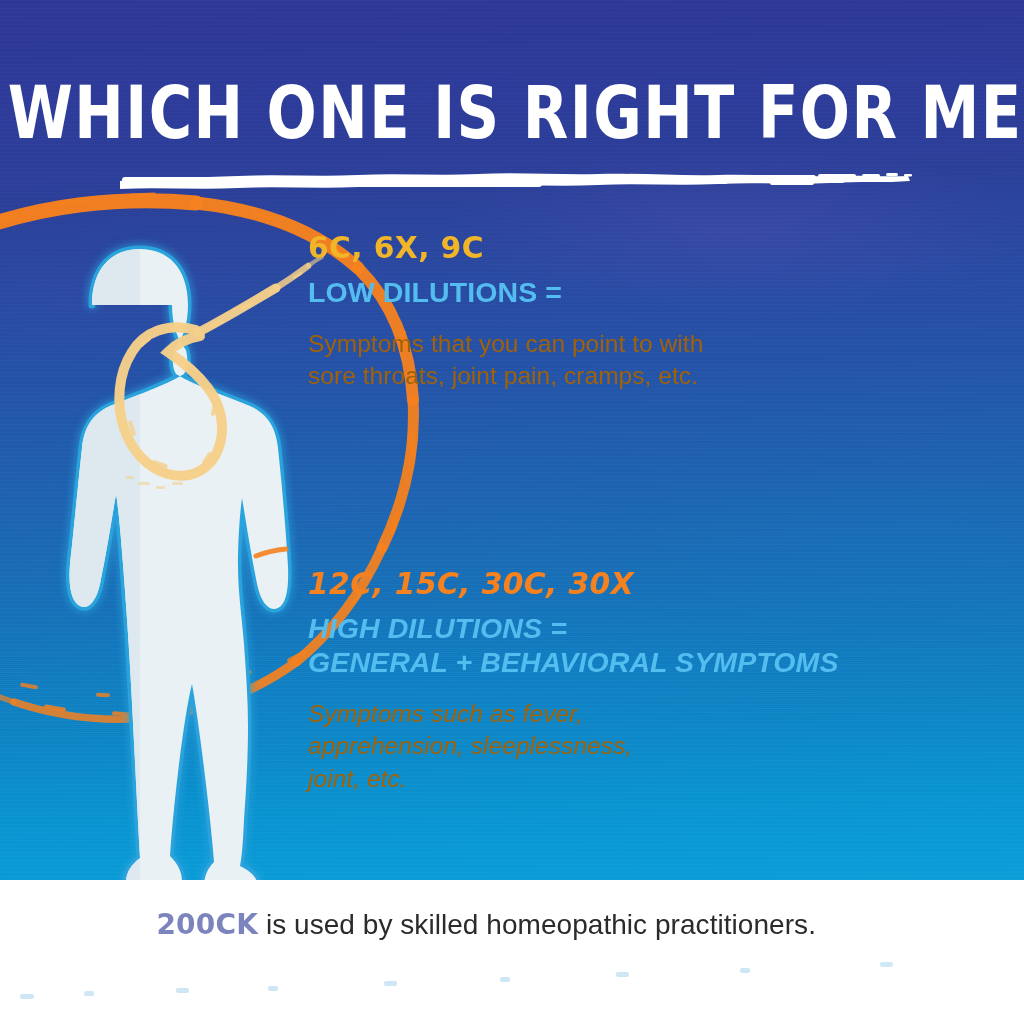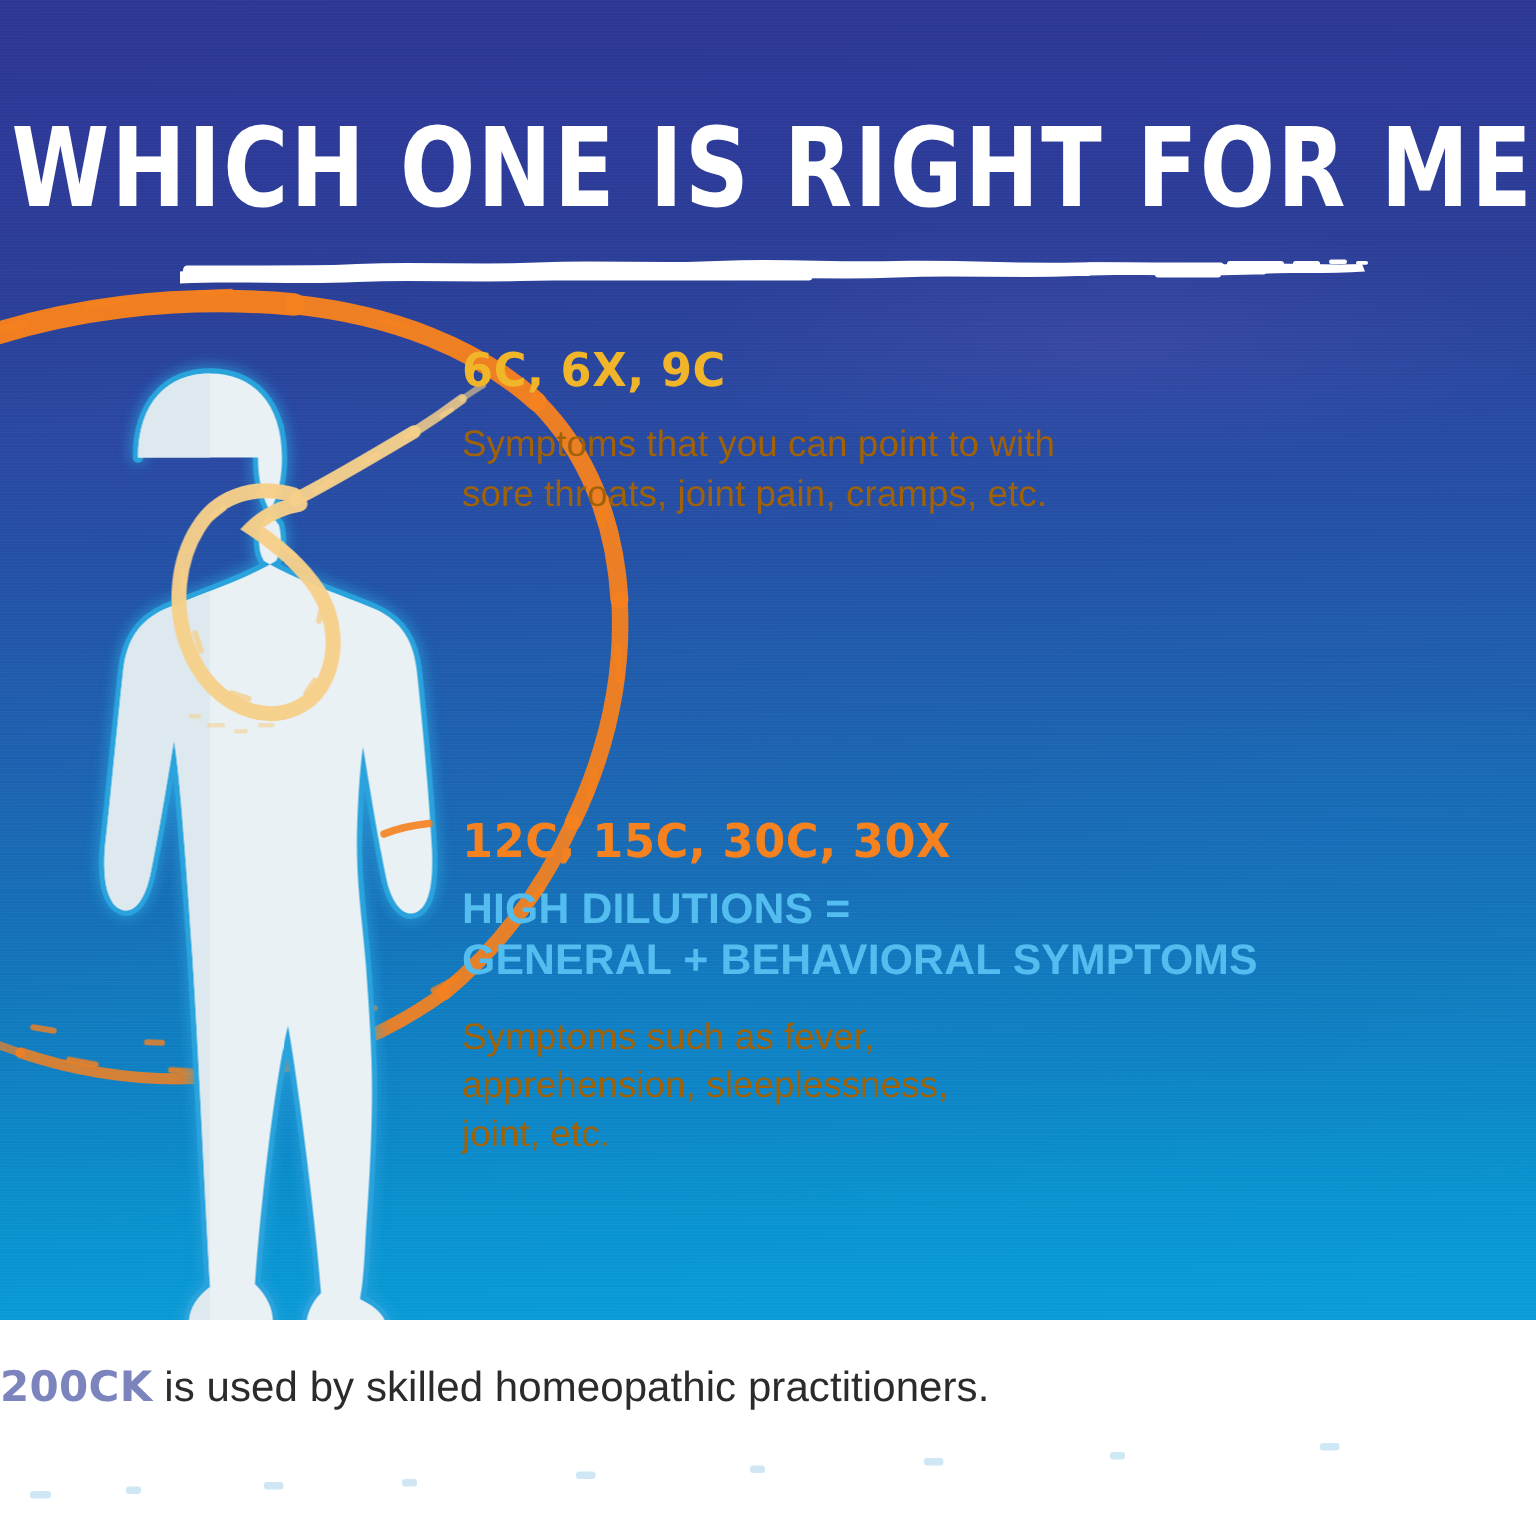--- a/index.html
+++ b/index.html
@@ -119,21 +119,21 @@
     width: 1024px; height: 1024px;
     pointer-events: none;
   }
 
   
   .block {
     position: absolute;
     left: 308px;
   }
   #block-low  { top: 232px; }
-  #block-high { top: 546px; }
+  #block-high { top: 568px; font-style: italic; }
 
   .dose-line {
     font-family: "DejaVu Sans", sans-serif;
     font-weight: 700;
     font-size: 31px;
     letter-spacing: 0.4px;
     line-height: 1.0;
     margin: 0 0 13px 0;
     white-space: nowrap;
     transform: scaleX(0.96);
@@ -163,21 +163,21 @@
     margin: 0;
     white-space: nowrap;
     letter-spacing: 0.05px;
   }
 
   
   #footer {
     position: absolute;
     left: 0; top: 908px;
     width: 816px;
-    text-align: left;
+    text-align: right;
     white-space: nowrap;
   }
   #footer-strong {
     font-family: "DejaVu Sans", sans-serif;
     font-weight: 700;
     font-size: 28px;
     color: #7c84bd;
     letter-spacing: 0.2px;
   }
   #footer-rest {
@@ -504,20 +504,21 @@
       <rect x="786" y="6" width="8" height="2.5" rx="1.2"></rect>
       <rect x="652" y="13" width="44" height="4" rx="2"></rect>
       <rect x="704" y="12" width="22" height="3" rx="1.5"></rect>
       <rect x="736" y="11" width="14" height="2.5" rx="1.2"></rect>
     </g>
   </svg>
 
   <div class="block" id="block-low">
     <p class="dose-line" id="dose-low">6C, 6X, 9C</p>
     <div class="sub-group">
+      <p class="sub-line">LOW DILUTIONS =</p>
     </div>
     <p class="body-line">Symptoms that you can point to with</p>
     <p class="body-line">sore throats, joint pain, cramps, etc.</p>
   </div>
 
   <div class="block" id="block-high">
     <p class="dose-line" id="dose-high">12C, 15C, 30C, 30X</p>
     <div class="sub-group">
       <p class="sub-line">HIGH DILUTIONS  =</p>
       <p class="sub-line">GENERAL + BEHAVIORAL SYMPTOMS</p>

